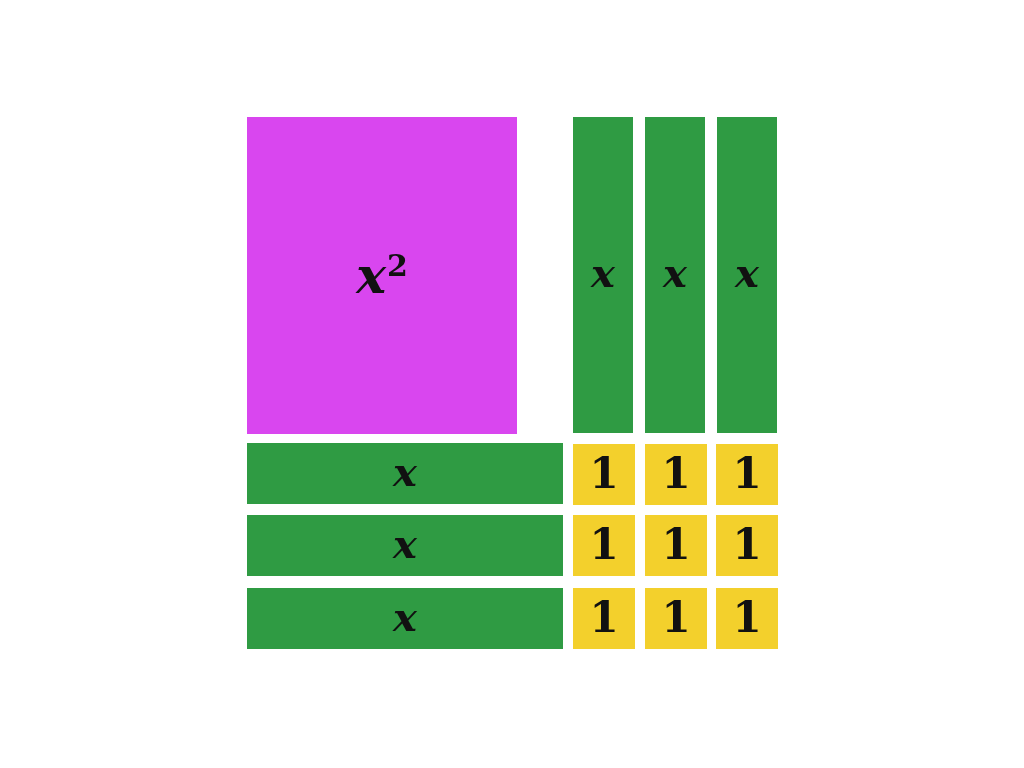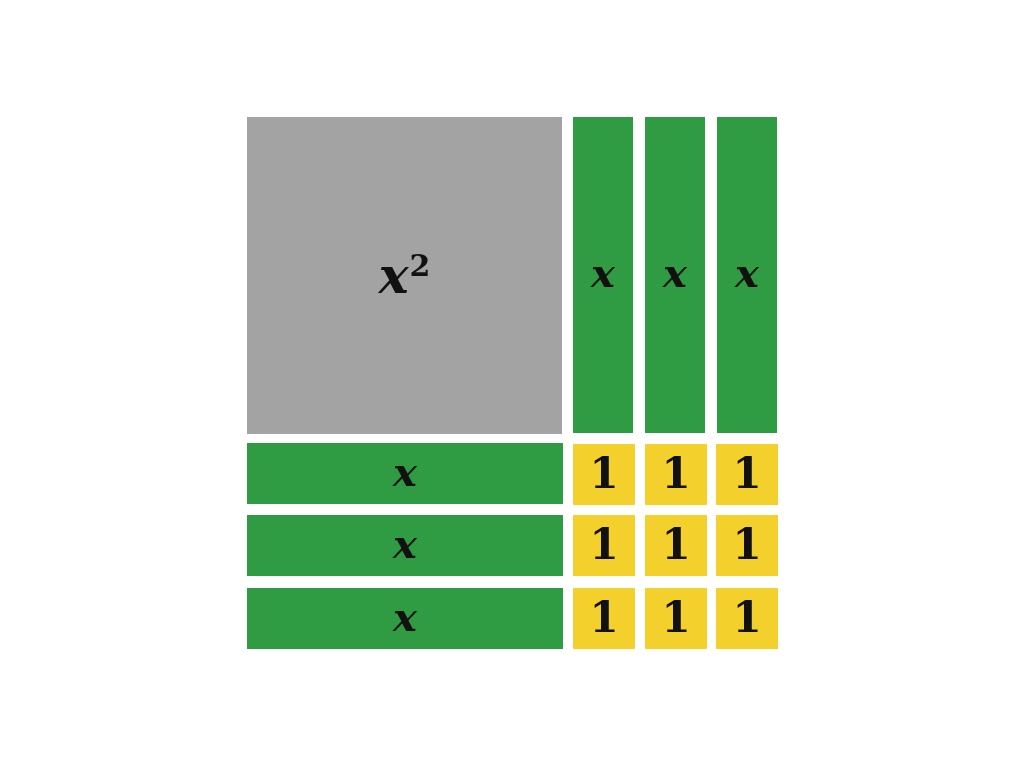--- a/index.html
+++ b/index.html
@@ -18,22 +18,22 @@
   .tile {
     position: absolute;
     display: flex;
     align-items: center;
     justify-content: center;
     color: #111111;
     box-sizing: border-box;
   }
   .tile-x2 {
     left: 247px; top: 117px;
-    width: 315px; height: 317px;
-    background: #a3a3a3;
+    width: 270px; height: 317px;
+    background: #d946ef;
   }
   .tile-vx {
     top: 117px;
     width: 60px; height: 316px;
     background: #2f9b43;
   }
   .vx-1 { left: 573px; }
   .vx-2 { left: 645px; }
   .vx-3 { left: 717px; }
   .tile-hx {

